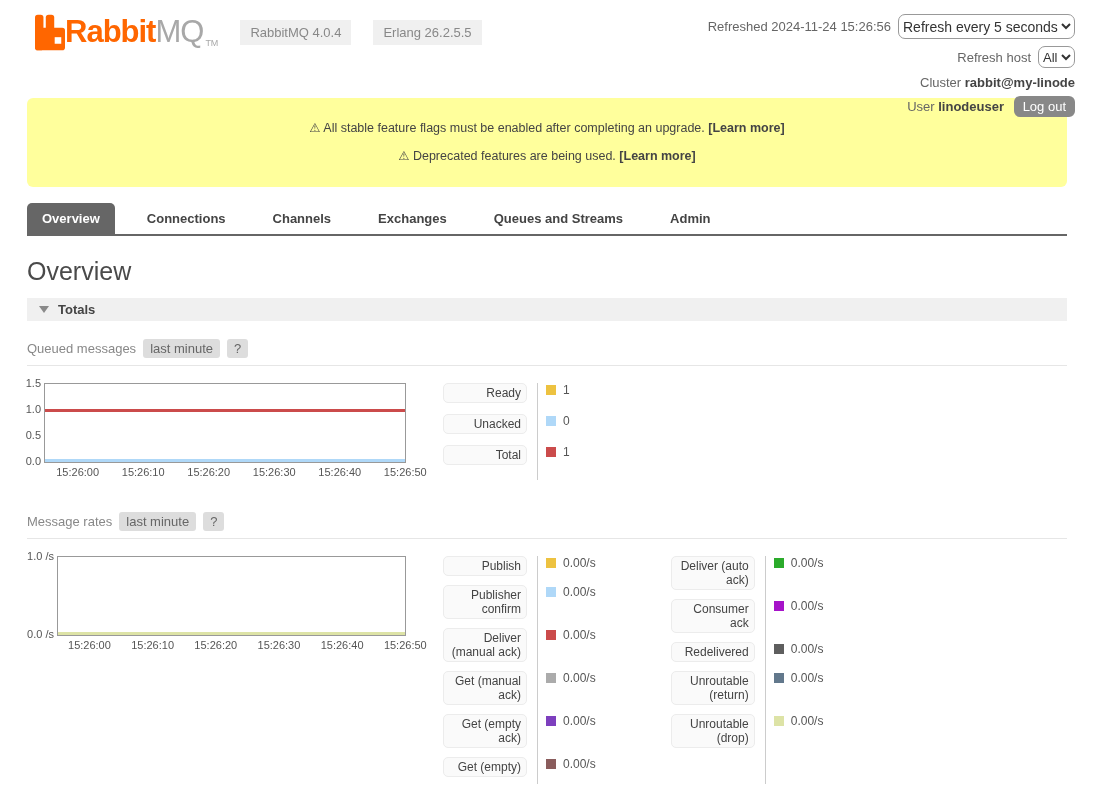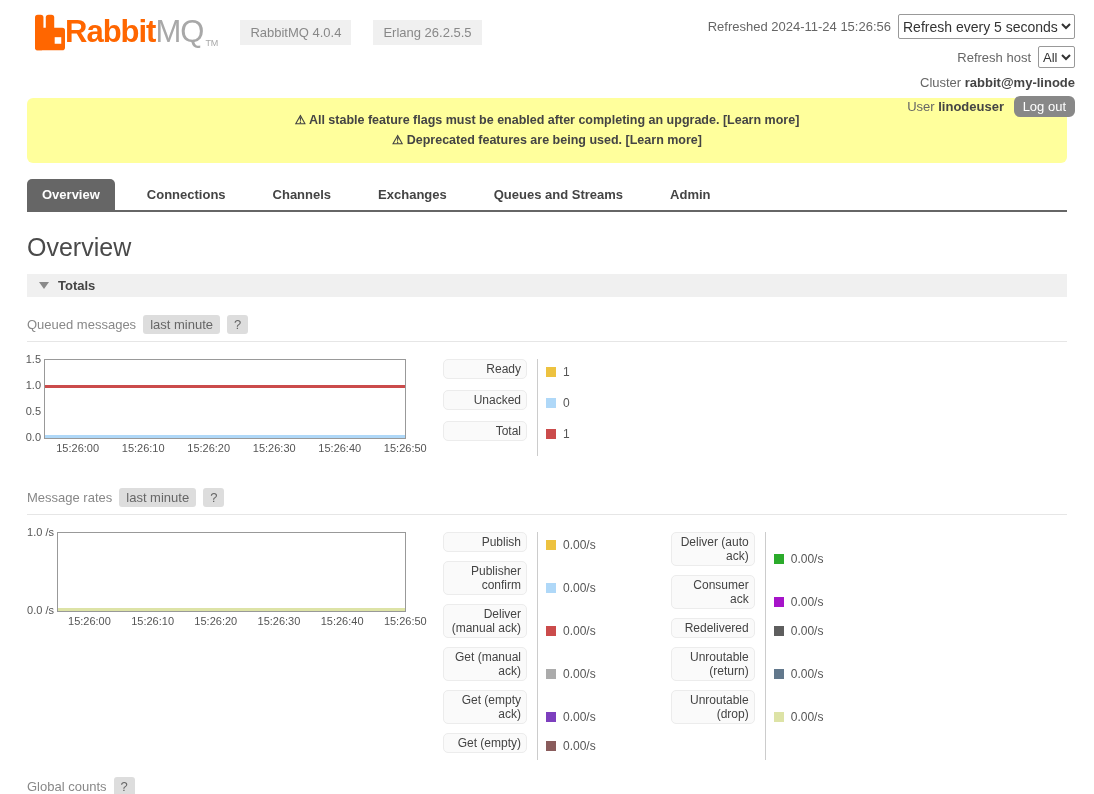--- a/index.html
+++ b/index.html
@@ -10,29 +10,29 @@
   .header { position: relative; padding-top: 14px; height: 94px; }
   .logo-row { display: flex; align-items: center; margin-left: 35px; }
   .logo { display: flex; align-items: flex-start; text-decoration: none; cursor: pointer; }
   .logo-text { font-size: 31px; font-weight: bold; letter-spacing: -1px; line-height: 36px; }
   .logo-rabbit { color: #f60; }
   .logo-mq { color: #a8a8a8; font-weight: normal; }
   .logo-tm { color: #a8a8a8; font-size: 9px; margin-top: 24px; margin-left: 2px; }
   .badge { background: #f0f0f0; color: #888; border-radius: 0; padding: 5px 10px; font-size: 13px; margin-left: 22px; }
   .header-right { position: absolute; top: 14px; right: 19px; text-align: right; font-size: 13px; color: #666; }
   .hr-row { display: flex; justify-content: flex-end; align-items: center; margin-bottom: 7px; }
-  .hr-row select { font-family: "Liberation Sans", sans-serif; font-size: 14px; color: #333; height: 25px; border: 1px solid #999; border-radius: 2px; background: #fff; margin-left: 7px; }
+  .hr-row select { font-family: "Liberation Sans", sans-serif; font-size: 14px; color: #333; height: 25px; border: 1px solid #999; border-radius: 7px; background: #fff; margin-left: 7px; }
   .hr-row .small-select { height: 22px; font-size: 13px; }
   .cluster-row, .user-row { margin-bottom: 6px; color: #666; }
   .bold-val { color: #444; font-weight: bold; }
   .logout-btn { background: #888; color: #fff; border: none; border-radius: 6px; font-size: 13px; padding: 3px 9px; margin-left: 6px; cursor: pointer; font-family: "Liberation Sans", sans-serif; }
 
   
   .banner { margin: 4px 27px 0 27px; background: #ffff9c; border-radius: 6px; text-align: center; padding: 9px 0 10px 0; font-size: 12.5px; color: #444; }
-  .banner .bline { line-height: 14px; margin: 6px 0; font-weight: bold; }
+  .banner .bline { line-height: 14px; margin: 14px 0; }
   .banner b { cursor: pointer; }
 
   
   .tabs { margin: 16px 27px 0 27px; border-bottom: 2px solid #666; display: flex; }
   .tab { font-size: 13px; font-weight: bold; color: #444; padding: 8px 15px; margin-right: 17px; cursor: pointer; border-radius: 5px 5px 0 0; }
   .tab.active { background: #666; color: #fff; }
 
   
   .main { margin: 0 27px; }
   h1 { font-size: 25px; font-weight: 500; color: #4a4a4a; margin: 21px 0 12px 0; }
@@ -56,21 +56,21 @@
   .chart0 .yticks { width: 17px; }
   .chart0 .plot, .chart0 .xticks { width: 362px; }
   .chart0 .xticks { margin-left: 17px; }
   .chart1 .yticks { width: 30px; }
   .chart1 .plot, .chart1 .xticks { width: 349px; }
   .chart1 .xticks { margin-left: 30px; }
 
   
   .legend { position: relative; margin-left: 37px; }
   .vline { position: absolute; left: 94px; top: 0; bottom: 2px; width: 1px; background: #ccc; }
-  .lrow { display: flex; align-items: flex-end; margin-bottom: 11px; }
+  .lrow { display: flex; align-items: flex-start; margin-bottom: 11px; }
   .lbl { width: 84px; padding: 2px 5px; background: #fafafa; border: 1px solid #ececec; border-radius: 5px; font-size: 12px; color: #444; text-align: right; line-height: 14px; cursor: pointer; }
   .lval { display: flex; align-items: center; margin-left: 19px; }
   .sw { width: 10px; height: 10px; display: inline-block; margin-right: 7px; }
   .vtext { font-size: 12px; color: #555; }
   .legend-rates { display: flex; margin-left: 37px; }
   .legend-col { position: relative; }
   .legend-col .lrow { margin-bottom: 9px; }
   .legend-col2 { margin-left: 75px; }
 </style>
 </head>

